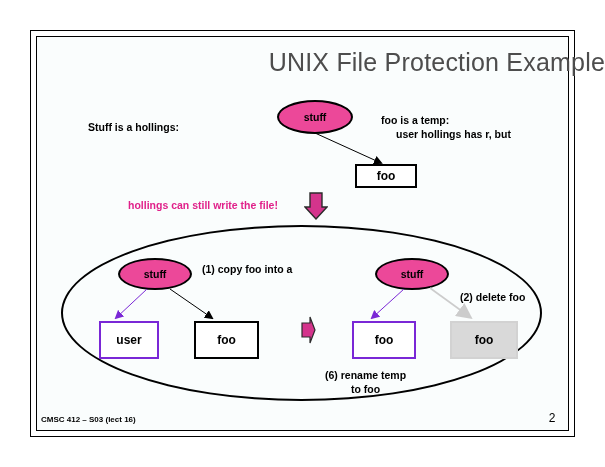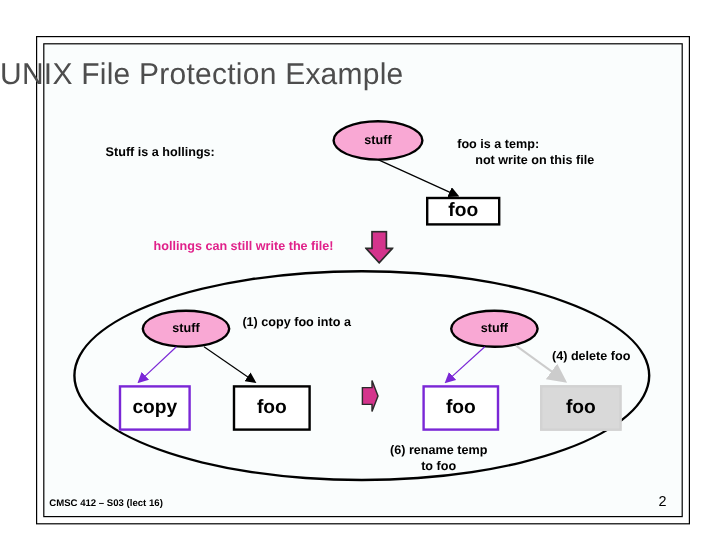--- a/index.html
+++ b/index.html
@@ -34,21 +34,21 @@
     height: 395px;
     border: 1px solid #000000;
     background: #fafdfd;
     box-sizing: border-box;
   }
   #title {
     position: absolute;
     left: 0;
     top: 48px;
     width: 605px;
-    text-align: left;
+    text-align: right;
     font-size: 25px;
     color: #4d4d4d;
     font-family: "Liberation Sans", sans-serif;
     letter-spacing: 0.2px;
     white-space: nowrap;
   }
   .note {
     position: absolute;
     font-size: 10.5px;
     font-weight: bold;
@@ -71,38 +71,38 @@
     color: #000000;
     line-height: 14px;
     white-space: nowrap;
     text-align: right;
   }
   
   .node-ellipse {
     position: absolute;
     border: 2px solid #000000;
     border-radius: 50%;
-    background: #f9a8d4;
+    background: #ec4899;
     display: flex;
     align-items: center;
     justify-content: center;
     font-size: 10.5px;
     font-weight: bold;
     color: #000000;
     box-sizing: border-box;
   }
   
   .node-box {
     position: absolute;
     border: 2px solid #000000;
     background: #ffffff;
     display: flex;
     align-items: center;
     justify-content: center;
-    font-size: 16px;
+    font-size: 12px;
     font-weight: bold;
     color: #000000;
     box-sizing: border-box;
   }
   .node-box.purple { border-color: #7a27d6; }
   .node-box.gray { border-color: #d2d2d2; background: #d9d9d9; }
   
   #big-ellipse {
     position: absolute;
     left: 61px;
@@ -165,21 +165,21 @@
   <div id="frame-inner"></div>
 
   <div id="title">UNIX File Protection Example</div>
 
   <div class="note" style="left:88px; top:120px;">
     <span>Stuff is a hollings:</span>
   </div>
 
   <div class="note" style="left:381px; top:113px;">
     <span>foo is a temp:</span>
-    <span class="indent">not write on this file</span>
+    <span class="indent">user hollings has r, but</span>
   </div>
 
   <div class="node-ellipse" style="left:277px; top:100px; width:76px; height:34px;">
     <span>stuff</span>
   </div>
 
   <div class="node-box" style="left:355px; top:164px; width:62px; height:24px;">
     <span>foo</span>
   </div>
 
@@ -191,21 +191,21 @@
     </svg>
   </div>
 
   <div id="big-ellipse"></div>
 
   <div class="node-ellipse" style="left:118px; top:258px; width:74px; height:32px;">
     <span>stuff</span>
   </div>
 
   <div class="node-box purple" style="left:99px; top:321px; width:60px; height:38px;">
-    <span>copy</span>
+    <span>user</span>
   </div>
 
   <div class="node-box" style="left:194px; top:321px; width:65px; height:38px;">
     <span>foo</span>
   </div>
 
   <div class="step" style="left:202px; top:262px;">
     <span>(1) copy foo into a</span><br>
   </div>
 
@@ -220,21 +220,21 @@
   </div>
 
   <div class="node-box purple" style="left:352px; top:321px; width:64px; height:38px;">
     <span>foo</span>
   </div>
 
   <div class="node-box gray" style="left:450px; top:321px; width:68px; height:38px;">
     <span>foo</span>
   </div>
 
-  <div class="step" style="left:460px; top:290px;">(4) delete foo</div>
+  <div class="step" style="left:460px; top:290px;">(2) delete foo</div>
 
   <div class="step" style="left:325px; top:368px; text-align:center;">
     <span>(6) rename temp</span><br>
     <span>to foo</span>
   </div>
 
   <svg class="arrows" viewBox="0 0 605 467">
     <defs>
       <marker id="ah-black" markerWidth="9" markerHeight="9" refX="7" refY="4.5" orient="auto">
         <polygon points="0,0 9,4.5 0,9" fill="#000000"></polygon>

